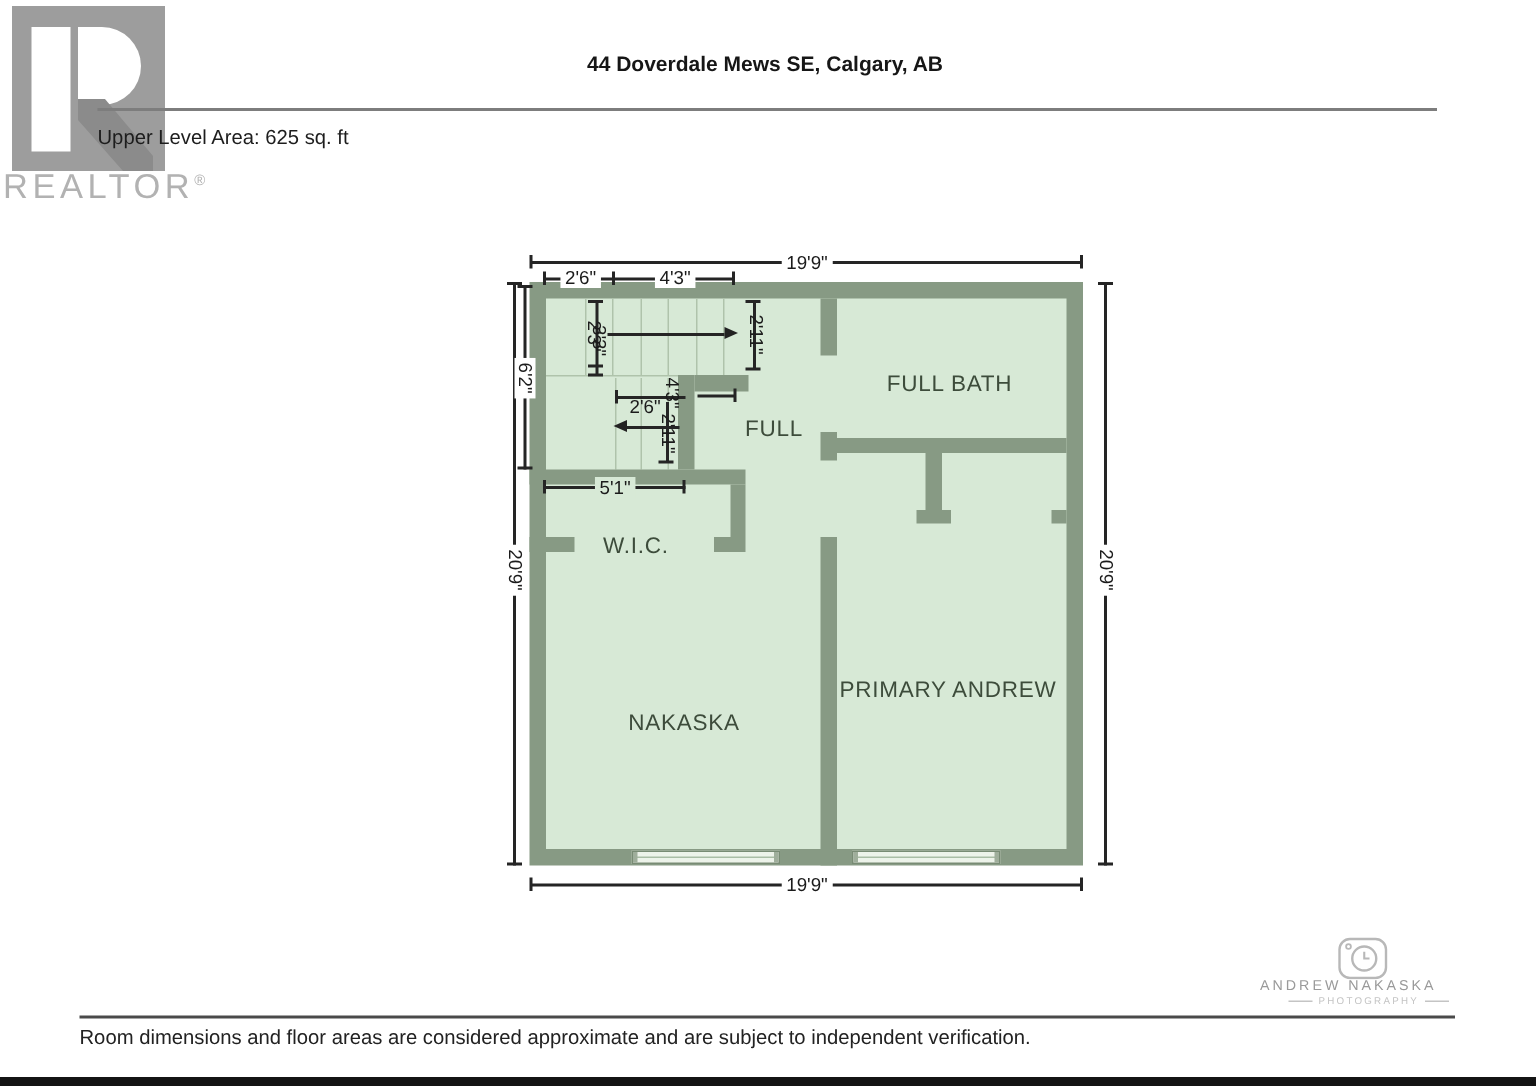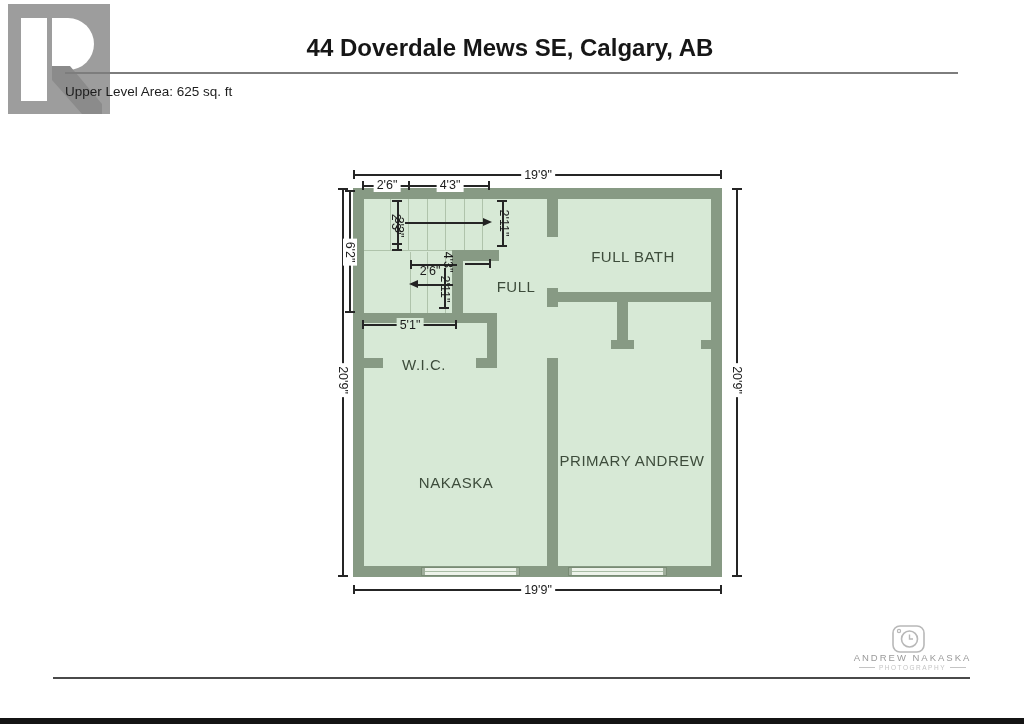--- a/index.html
+++ b/index.html
@@ -4,21 +4,21 @@
 <style>
   html,body{margin:0;padding:0;background:#fff;}
   #canvas{position:relative;width:1024px;height:724px;background:#ffffff;overflow:hidden;
           font-family:"Liberation Sans",sans-serif;}
   .abs{position:absolute;}
 
   
   .logo-sq{left:8px;top:4px;width:102px;height:110px;background:#9d9d9d;}
   .realtor-word{left:2px;top:111px;font-size:23px;letter-spacing:3px;color:#b2b2b2;font-weight:400;}
   .realtor-word sup{font-size:10px;}
-  .page-title{left:260px;top:34px;width:500px;text-align:center;font-size:24px;font-weight:700;color:#161616;}
+  .page-title{left:260px;top:34px;width:500px;text-align:center;font-size:14px;font-weight:700;color:#161616;}
   .top-rule{left:65px;top:72px;width:893px;height:2px;background:#7d7d7d;}
   .level-line{left:65px;top:84px;font-size:13.5px;color:#1d1d1d;}
   .level-line b{font-weight:400;}
 
   
   .wall{background:#879a84;}
   .floor{background:#d7e9d6;}
   .outer-wall{left:353px;top:188px;width:369px;height:389px;}
   .floor-main{left:364px;top:199px;width:347px;height:367px;}
 
@@ -48,38 +48,39 @@
   .window{top:567px;height:9px;background:#edf3ea;border:1px solid #788b74;box-sizing:border-box;}
   .window .mid{position:absolute;left:0;top:3px;width:100%;height:1px;background:#a9bda5;}
   .window .cap{position:absolute;top:0;width:3px;height:100%;background:#9fae9b;}
 
   
   .foot-rule{left:53px;top:677px;width:917px;height:2px;background:#4a4a4a;}
   .disclaimer{left:53px;top:684px;font-size:13.5px;color:#222;}
   .bottom-bar{left:0;top:718px;width:1024px;height:6px;background:#141414;}
 
   
-  .credit-name{left:840px;top:652px;width:145px;text-align:center;font-size:9.5px;letter-spacing:2px;color:#9a9a9a;}
+  .credit-name{left:840px;top:652px;width:145px;font-size:9.5px;letter-spacing:2px;color:#9a9a9a;}
   .credit-sub{left:840px;top:664px;width:145px;display:flex;align-items:center;justify-content:center;gap:4px;
               font-size:6.5px;letter-spacing:1.5px;color:#c4c4c4;}
   .credit-sub .dash{width:16px;height:1px;background:#c4c4c4;}
 </style>
 </head>
 <body>
 
 <div id="canvas">
 
   <div class="abs logo-sq">
     <svg width="102" height="110" viewBox="0 0 102 110">
       <rect x="0" y="0" width="102" height="110" fill="#9d9d9d"></rect>
       <rect x="13" y="14" width="26" height="83" fill="#ffffff"></rect>
       <path d="M44,14 h16 a26,26 0 0 1 0,52 h-16 z" fill="#ffffff"></path>
       <polygon points="44,62 62,62 94,100 94,110 74,110 44,76" fill="#8b8b8b"></polygon>
     </svg>
   </div>
+  <div class="abs realtor-word"><span>REALTOR</span><sup>®</sup></div>
   <div class="abs page-title">44 Doverdale Mews SE, Calgary, AB</div>
   <div class="abs top-rule"></div>
   <div class="abs level-line"><b>Upper Level</b><span> Area: 625 sq. ft</span></div>
 
   <div class="abs wall outer-wall"></div>
   <div class="abs floor floor-main"></div>
 
   <div class="abs tread tread-u" style="left:390px"></div>
   <div class="abs tread tread-u" style="left:408px"></div>
   <div class="abs tread tread-u" style="left:427px"></div>
@@ -191,15 +192,16 @@
     <path d="M18.5,11.5 v4.5 h3.5" fill="none" stroke="#b8b8b8" stroke-width="1.4"></path>
   </svg>
   <div class="abs credit-name">ANDREW NAKASKA</div>
   <div class="abs credit-sub">
     <span class="dash"></span>
     <span>PHOTOGRAPHY</span>
     <span class="dash"></span>
   </div>
 
   <div class="abs foot-rule"></div>
+  <div class="abs disclaimer">Room dimensions and floor areas are considered approximate and are subject to independent verification.</div>
   <div class="abs bottom-bar"></div>
 
 </div>
 
 </body></html>

